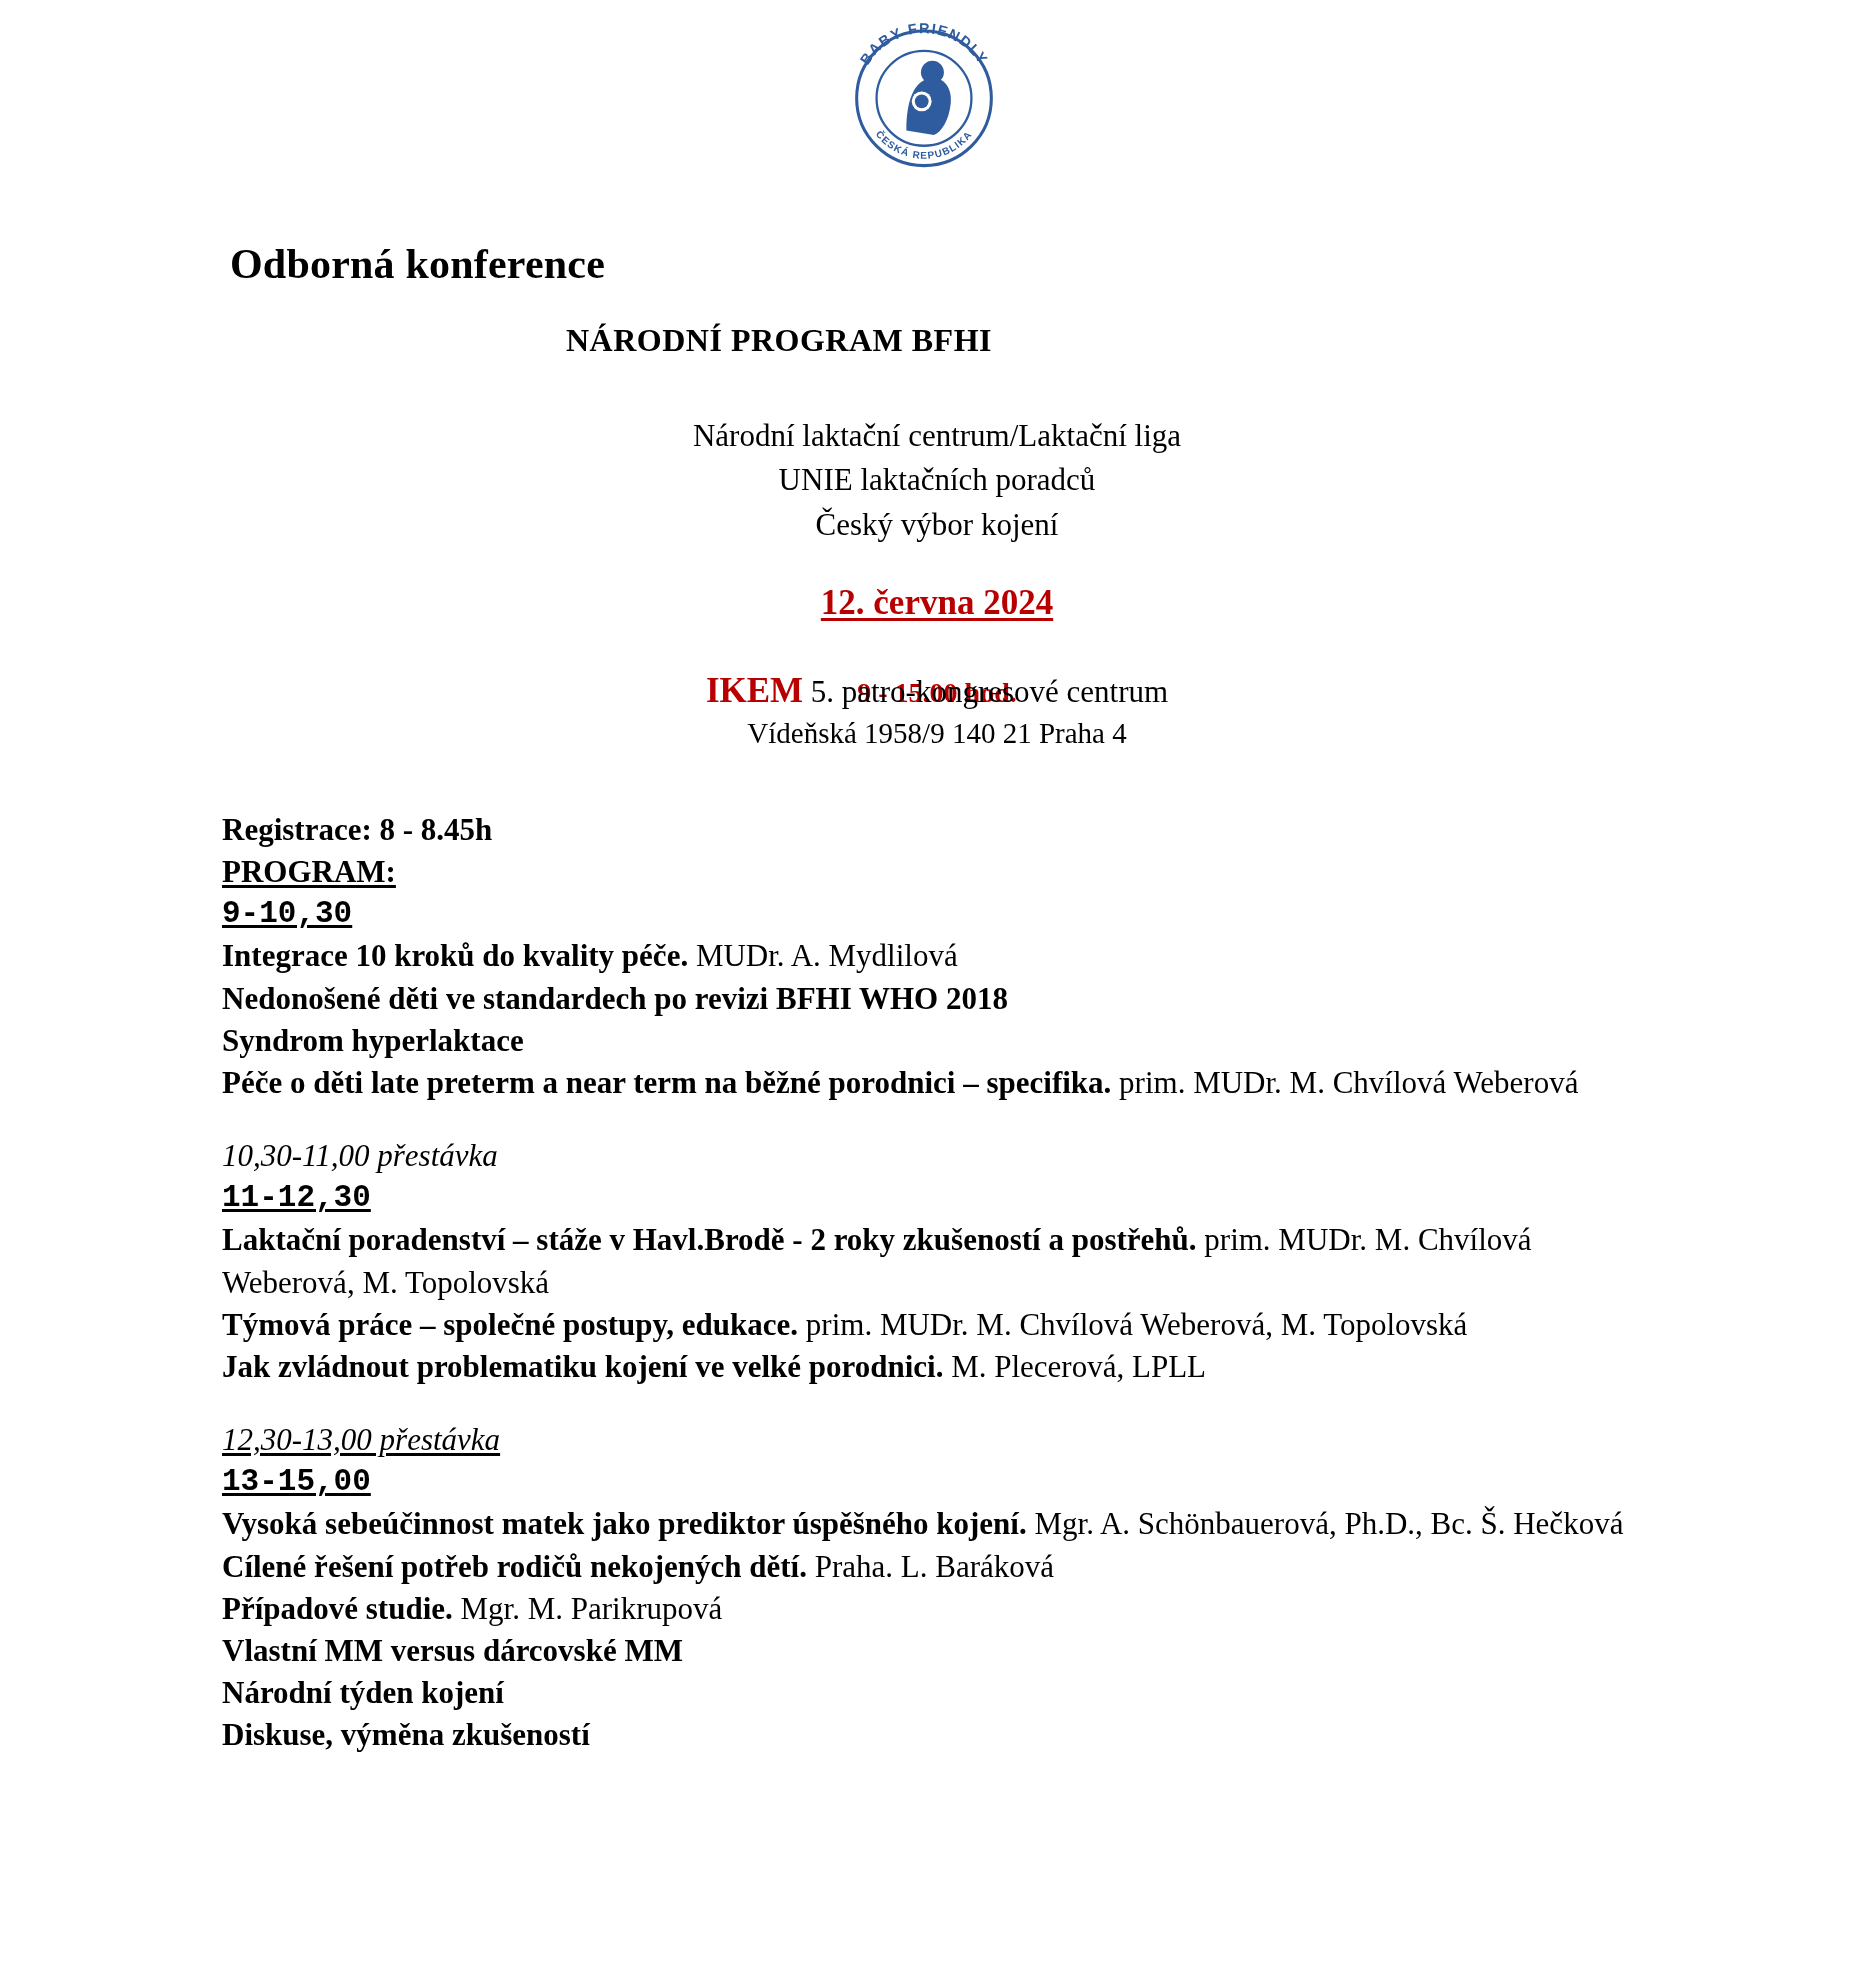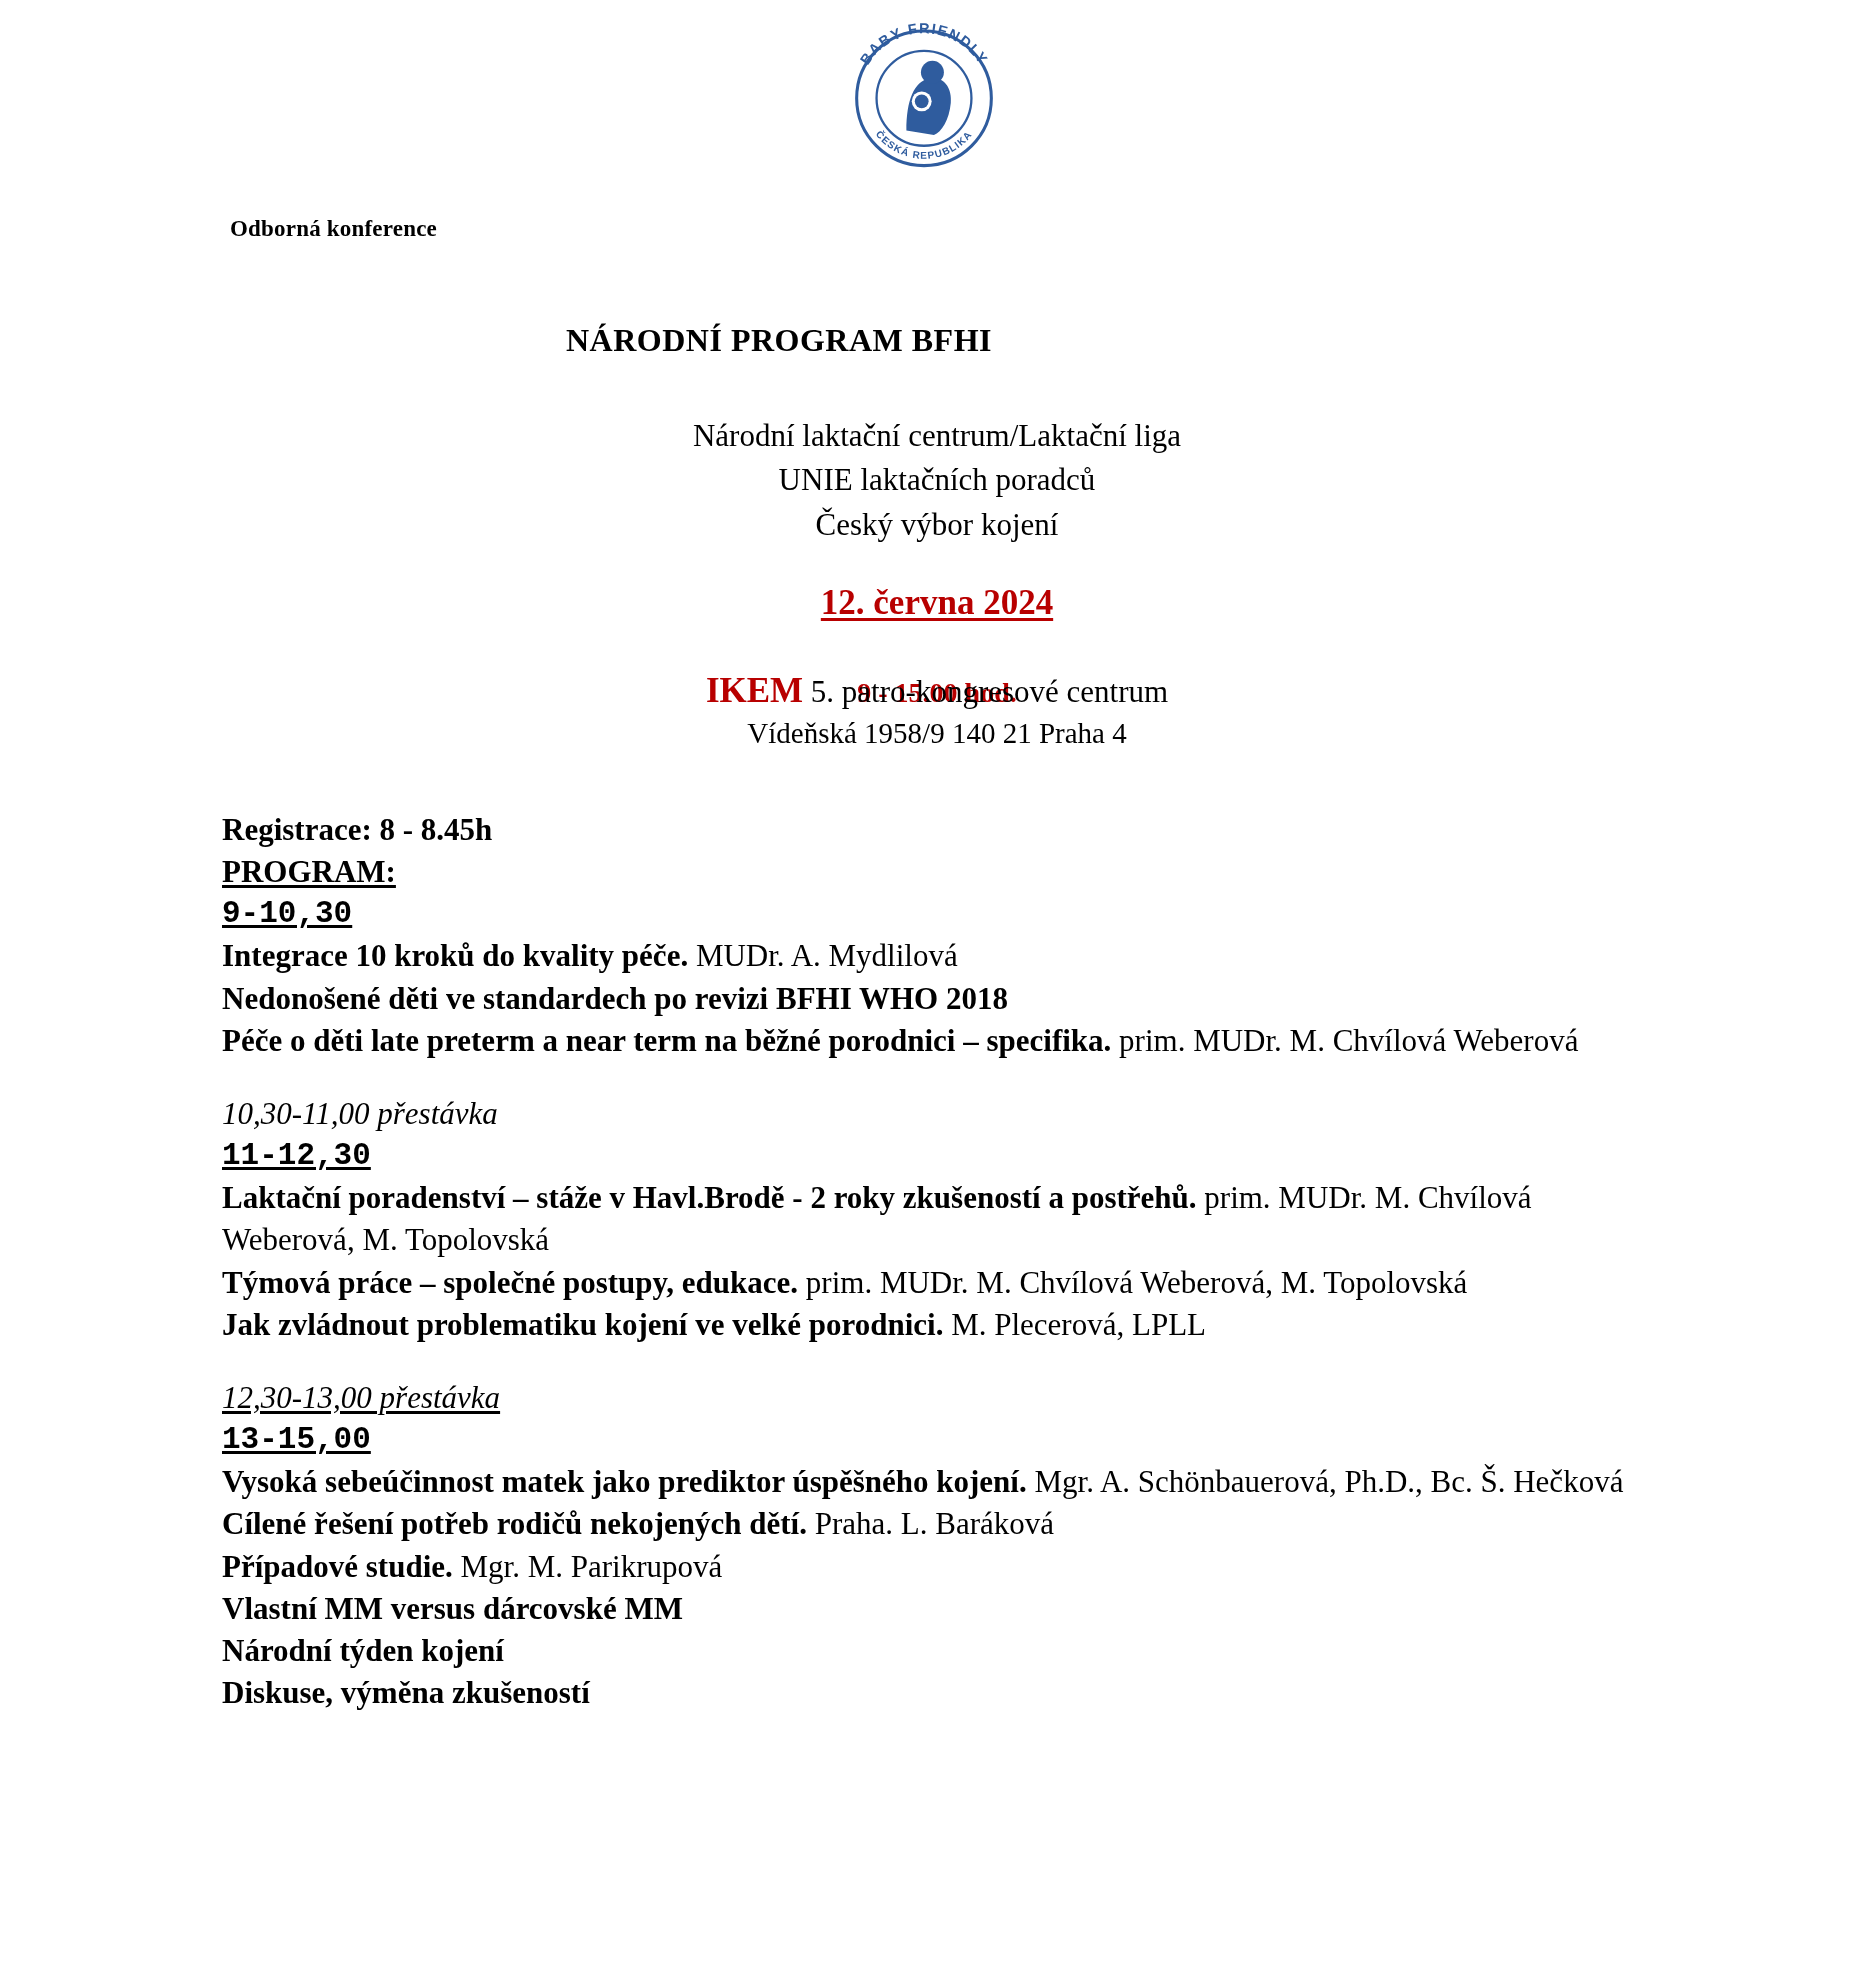--- a/index.html
+++ b/index.html
@@ -30,24 +30,24 @@
     left: 836px;
     width: 176px;
     height: 176px;
   }
   .logo-wrap svg { display: block; }
 
   
   .block { position: absolute; }
 
   .heading-left {
-    top: 216px;
+    top: 240px;
     left: 230px;
     font-weight: bold;
-    font-size: 23px;
+    font-size: 42px;
     letter-spacing: 0.2px;
   }
 
   .title-main {
     top: 322px;
     left: 0;
     width: 1558px;
     text-align: center;
     font-weight: bold;
     font-size: 32px;
@@ -165,20 +165,21 @@
   </div>
   <div class="block address-line">Vídeňská 1958/9 140 21 Praha 4</div>
 
   <div class="block body-text">
     <p class="b">Registrace: 8 - 8.45h</p>
     <p class="b u">PROGRAM:</p>
 
     <p class="sess-head">9-10,30</p>
     <p><span class="b">Integrace 10 kroků do kvality péče.</span><span> MUDr. A. Mydlilová</span></p>
     <p><span class="b">Nedonošené děti ve standardech po revizi BFHI WHO 2018</span><span></span></p>
+    <p><span class="b">Syndrom hyperlaktace</span><span></span></p>
     <p><span class="b">Péče o děti late preterm a near term na běžné porodnici – specifika.</span><span> prim. MUDr. M. Chvílová Weberová</span></p>
 
     <div class="spacer"></div>
 
     <p class="i">10,30-11,00 přestávka</p>
     <p class="sess-head">11-12,30</p>
     <p><span class="b">Laktační poradenství – stáže v Havl.Brodě - 2 roky zkušeností a postřehů.</span><span>  prim. MUDr. M. Chvílová Weberová, M. Topolovská</span></p>
     <p><span class="b">Týmová práce – společné postupy, edukace.</span><span> prim. MUDr. M. Chvílová Weberová, M. Topolovská</span></p>
     <p><span class="b">Jak zvládnout problematiku kojení ve velké porodnici.</span><span> M. Plecerová, LPLL</span></p>
 

